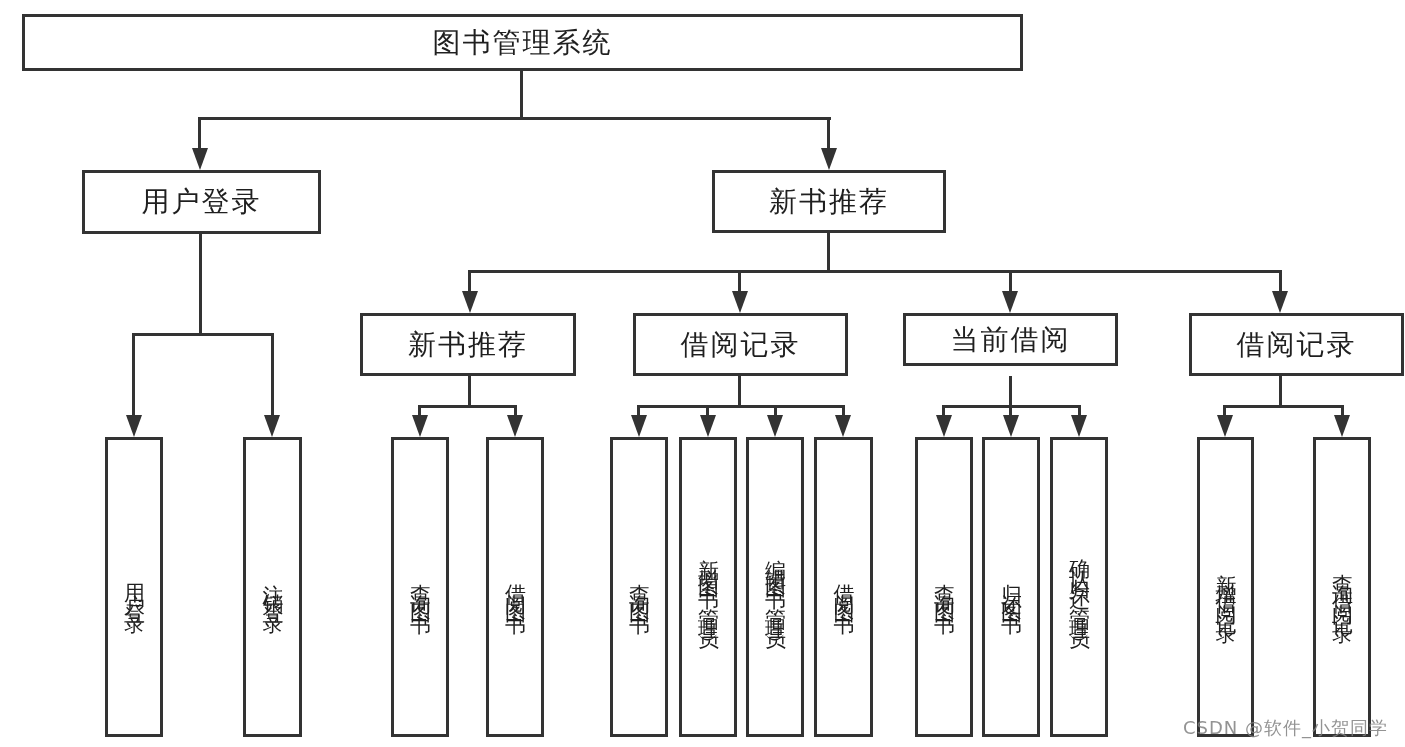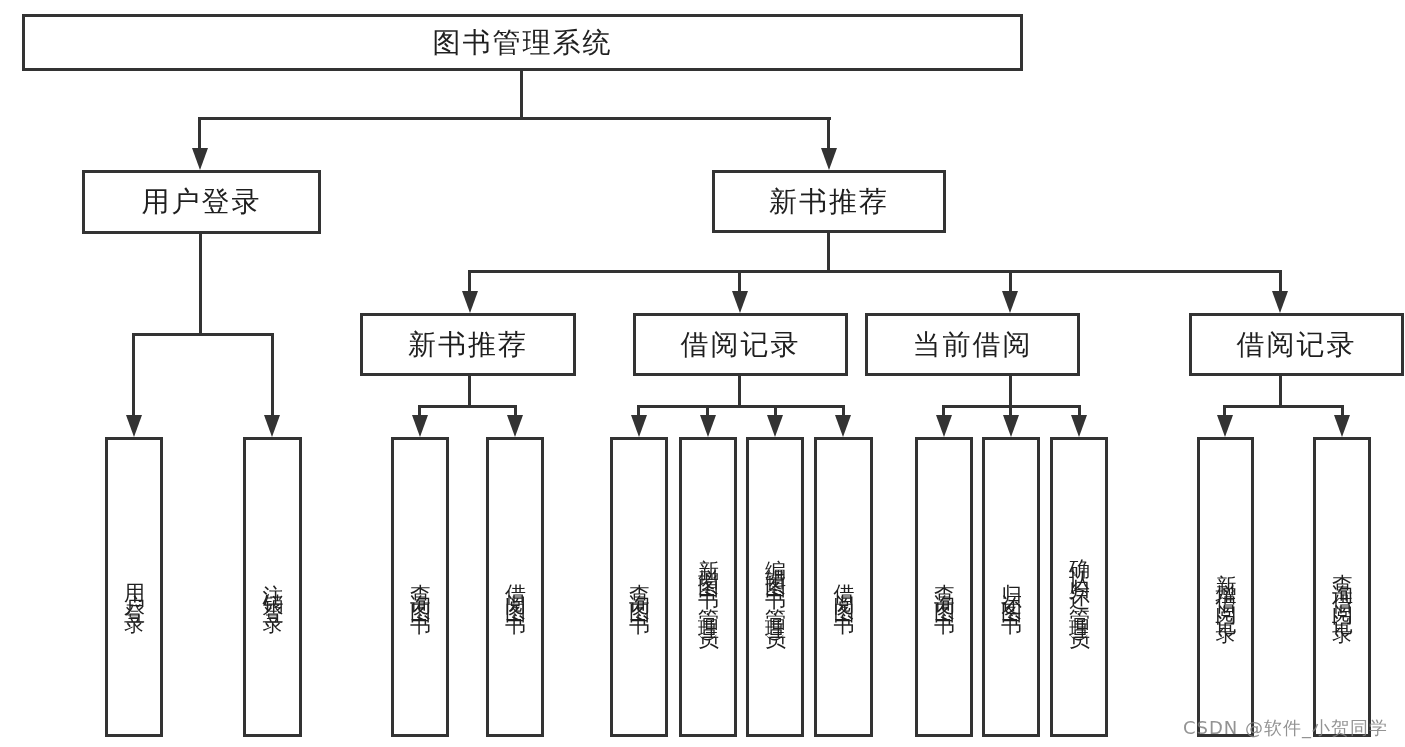--- a/index.html
+++ b/index.html
@@ -50,21 +50,21 @@
     letter-spacing:1px;
     color:rgba(128,128,128,0.85);
     white-space:nowrap;
   }
   
   #root-box        {left:22px;  top:14px;  width:1001px;height:57px;}
   #l2-user-login   {left:82px;  top:170px; width:239px; height:64px;}
   #l2-book-mgmt    {left:712px; top:170px; width:234px; height:63px;}
   #l3-new-book     {left:360px; top:313px; width:216px; height:63px;}
   #l3-borrow       {left:633px; top:313px; width:215px; height:63px;}
-  #l3-current      {left:865px; top:313px; width:215px; height:63px;}
+  #l3-current      {left:903px; top:313px; width:215px; height:53px;}
   #l3-records      {left:1173px;top:313px; width:215px; height:63px;margin-left:16px;}
   #leaf-1 {left:105px; top:437px;width:58px;height:300px;}
   #leaf-2 {left:243px; top:437px;width:59px;height:300px;}
   #leaf-3 {left:391px; top:437px;width:58px;height:300px;}
   #leaf-4 {left:486px; top:437px;width:58px;height:300px;}
   #leaf-5 {left:610px; top:437px;width:58px;height:300px;}
   #leaf-6 {left:679px; top:437px;width:58px;height:300px;}
   #leaf-7 {left:746px; top:437px;width:58px;height:300px;}
   #leaf-8 {left:814px; top:437px;width:59px;height:300px;}
   #leaf-9 {left:915px; top:437px;width:58px;height:300px;}

